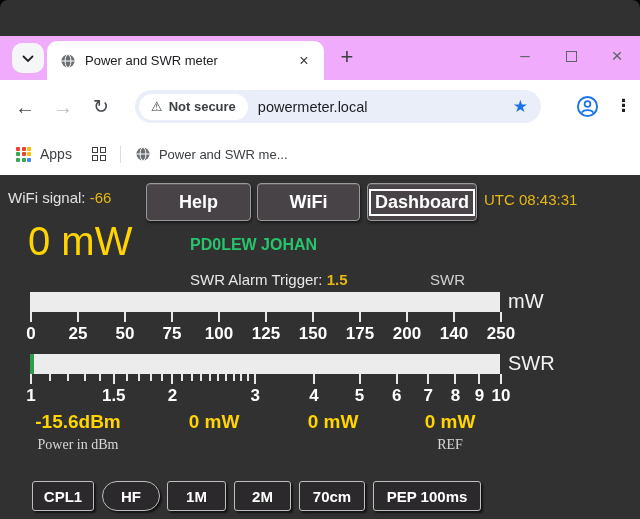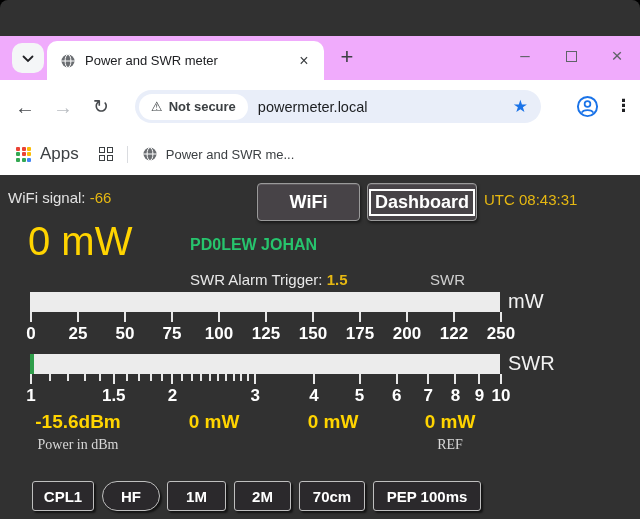--- a/index.html
+++ b/index.html
@@ -42,21 +42,21 @@
   .star { font-size:17px; color:#1a73e8; margin-right:13px; }
   .profile { position:absolute; left:576px; top:15px; }
   .kebab { position:absolute; left:615px; top:13px; font-size:17px; color:#202124;
     font-weight:bold; letter-spacing:0; line-height:26px; }
 
   
   .bookmarks { height:42px; background:#fff; display:flex; align-items:center;
     padding-left:16px; flex:none; }
   .apps-grid { display:grid; grid-template-columns:repeat(3,4px); grid-gap:1.5px; margin-right:9px; }
   .apps-grid i { width:4px; height:4px; border-radius:1px; }
-  .bm-label { font-size:17px; color:#3c4043; }
+  .bm-label { font-size:14px; color:#3c4043; }
   .sq-grid { display:grid; grid-template-columns:repeat(2,6px); grid-gap:2px; margin:0 14px 0 20px; }
   .sq-grid i { width:6px; height:6px; border:1.6px solid #3c4043; }
   .bm-sep { width:1px; height:17px; background:#dadce0; margin-right:14px; }
   .bm-fav { margin-right:8px; display:flex; }
   .bm-title { font-size:13px; color:#3c4043; }
 
   
   .content { position:relative; flex:1; background:#313131; color:#ddd; }
 
   .wifi-row { position:absolute; left:8px; top:14px; font-size:15px; color:#e2e2e2; }
@@ -200,20 +200,23 @@
     <span class="bm-title">Power and SWR me...</span>
   </div>
 
   <div class="content">
 
     <div class="wifi-row">
       <span>WiFi signal:</span>
       <span class="gold">-66</span>
     </div>
 
+    <button class="nav-btn nav-help">
+      <span>Help</span>
+    </button>
     <button class="nav-btn nav-wifi">
       <span>WiFi</span>
     </button>
     <button class="nav-btn nav-dash">
       <span class="focus-ring">Dashboard</span>
     </button>
 
     <div class="utc">UTC 08:43:31</div>
 
     <div class="big-val big-power">0 mW</div>
@@ -245,21 +248,21 @@
       <div class="tick-labels">
           <span style="left: 1px;">0</span>
           <span style="left: 48px;">25</span>
           <span style="left: 95px;">50</span>
           <span style="left: 142px;">75</span>
           <span style="left: 189px;">100</span>
           <span style="left: 236px;">125</span>
           <span style="left: 283px;">150</span>
           <span style="left: 330px;">175</span>
           <span style="left: 377px;">200</span>
-          <span style="left: 424px;">122</span>
+          <span style="left: 424px;">140</span>
           <span style="left: 471px;">250</span>
         </div>
     </div>
     <div class="unit-label unit-power">mW</div>
 
     <div class="meter meter-swr">
       <div class="meter-bar">
         <div class="meter-fill" style="width: 4px; background: rgb(47, 158, 74);"></div>
       </div>
       <div class="tick-row">

